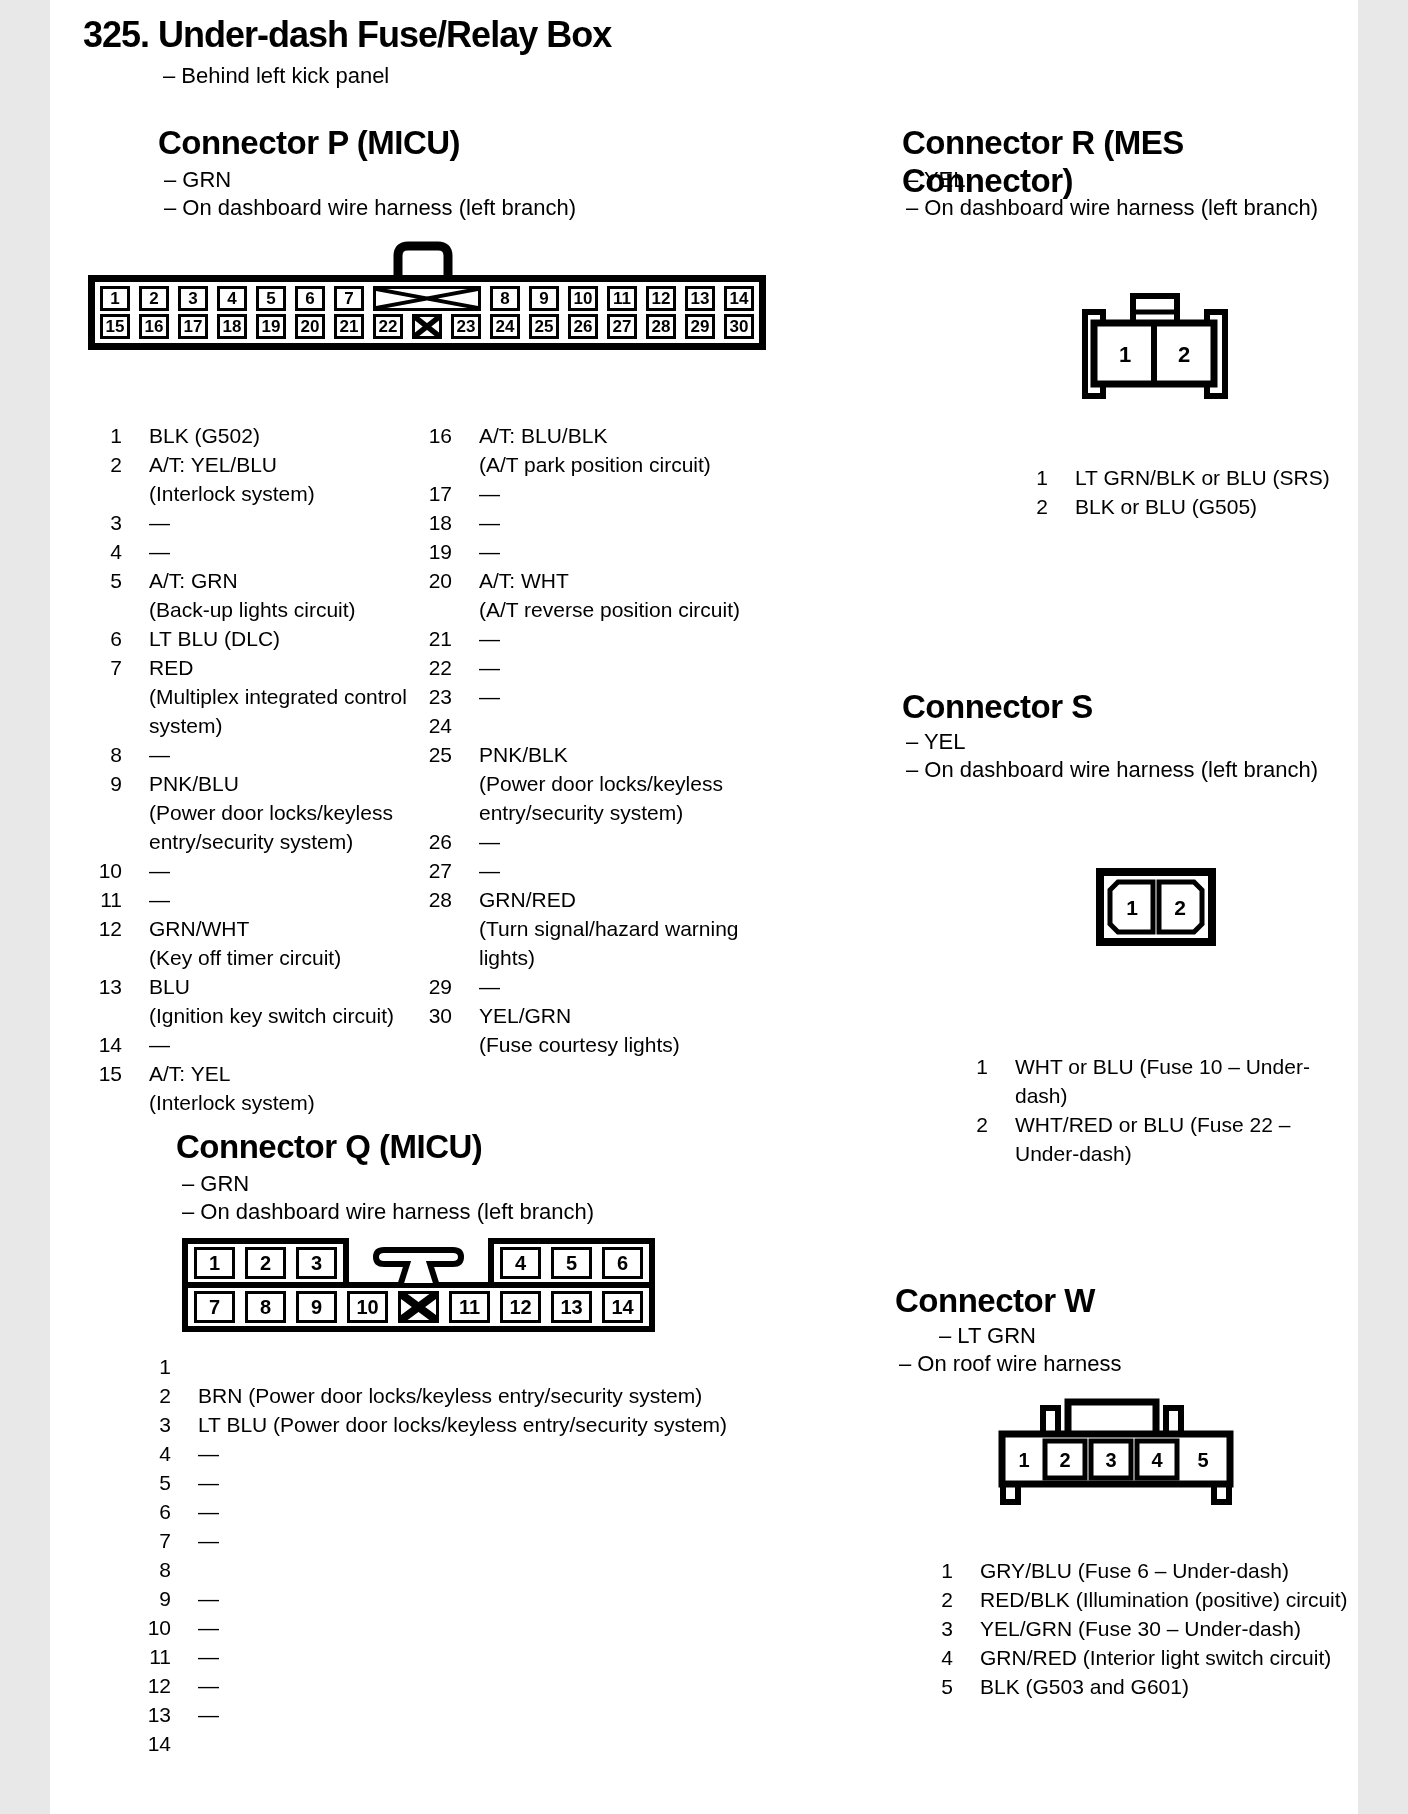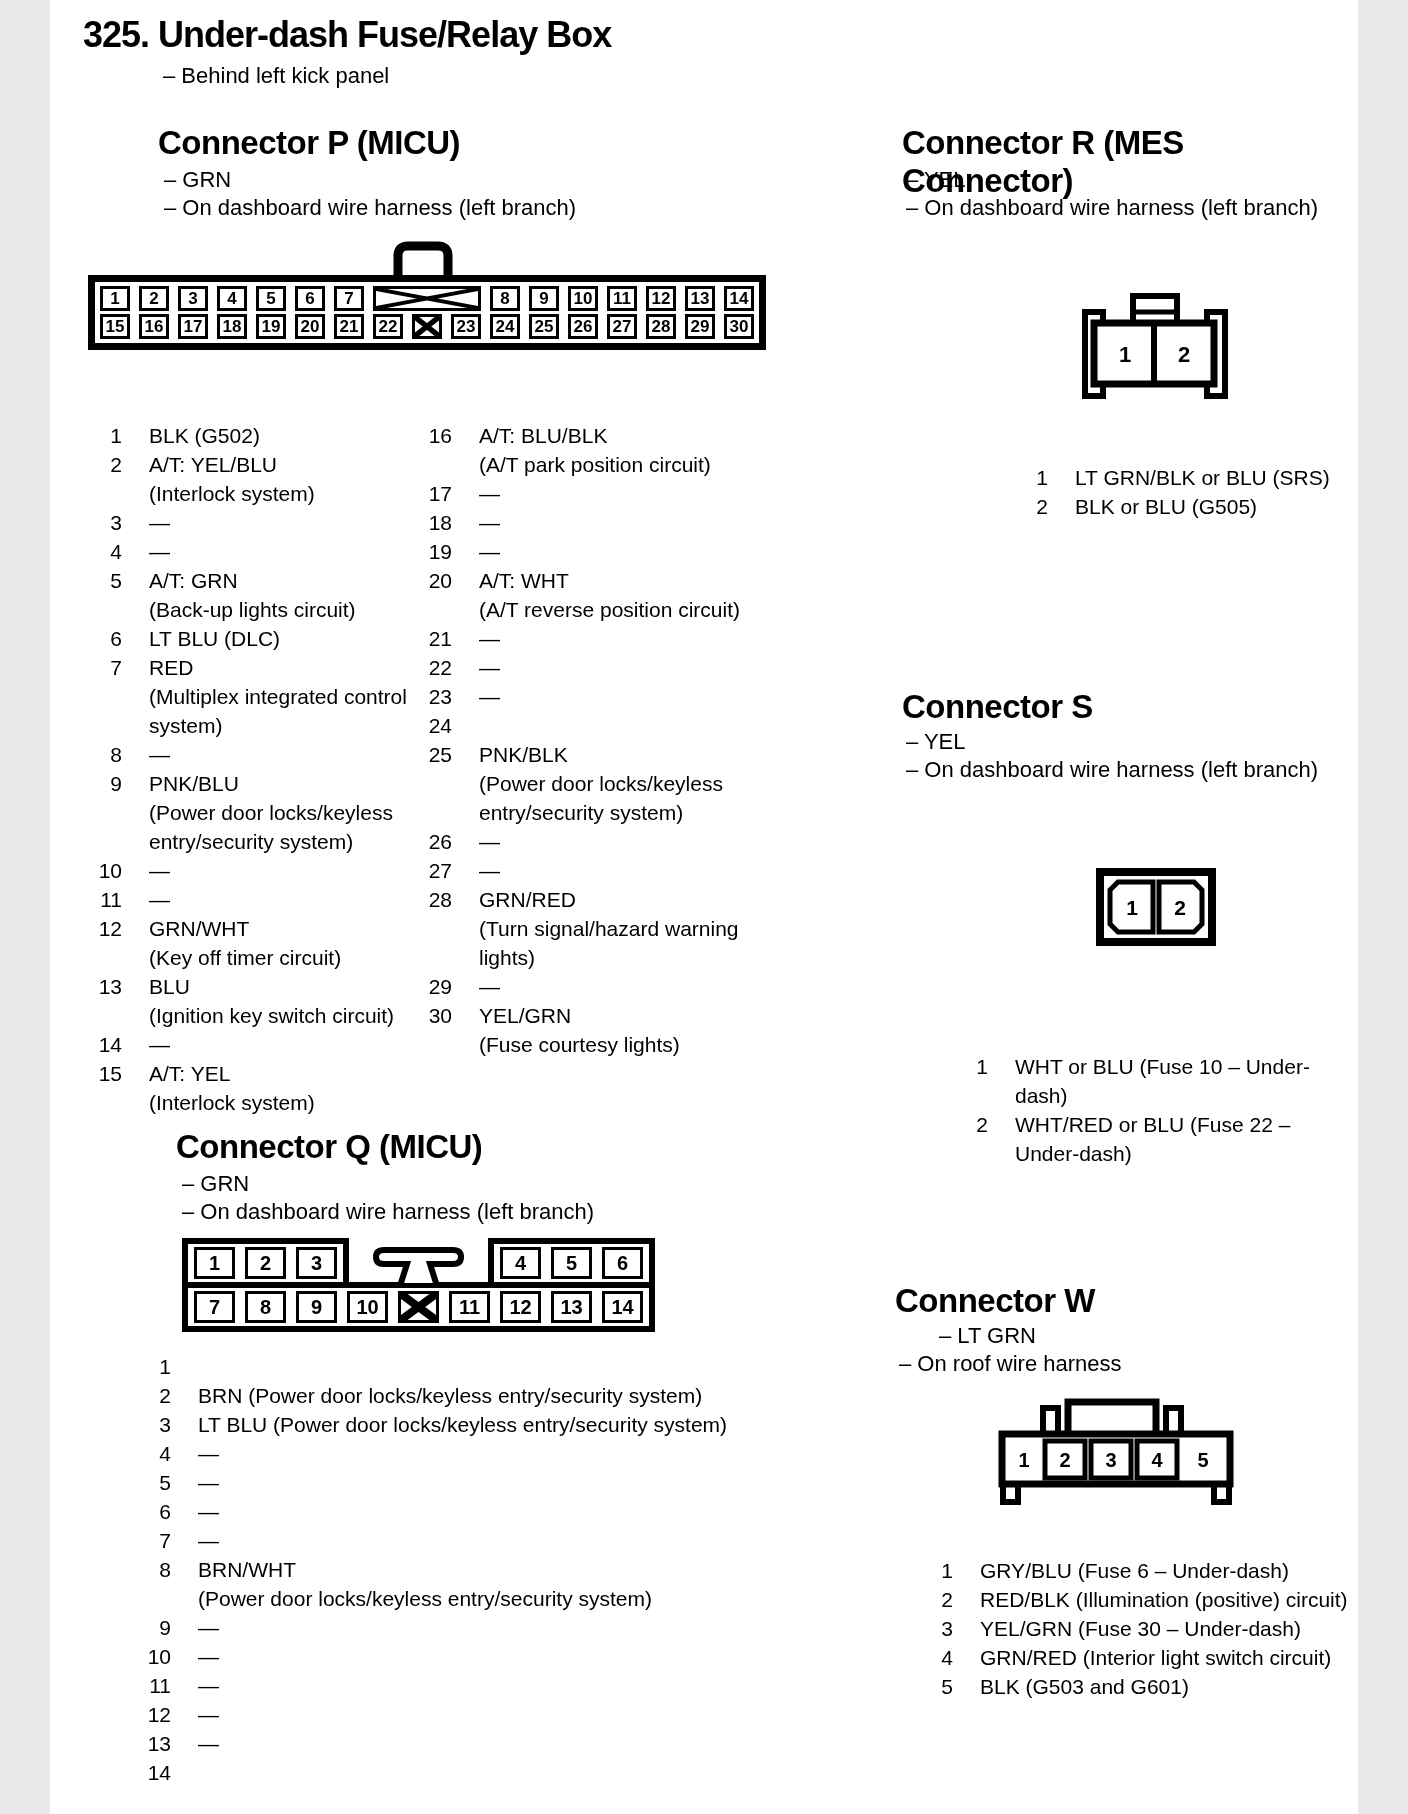--- a/index.html
+++ b/index.html
@@ -410,24 +410,20 @@
         </div>
       </div>
       <div class="pin-entry">
         <div class="pin-num">7</div>
         <div class="pin-text">
           <div>—</div>
         </div>
       </div>
       <div class="pin-entry">
         <div class="pin-num">8</div>
-        <div class="pin-text">
-          <div>BRN/WHT</div>
-          <div>(Power door locks/keyless entry/security system)</div>
-        </div>
       </div>
       <div class="pin-entry">
         <div class="pin-num">9</div>
         <div class="pin-text">
           <div>—</div>
         </div>
       </div>
       <div class="pin-entry">
         <div class="pin-num">10</div>
         <div class="pin-text">

